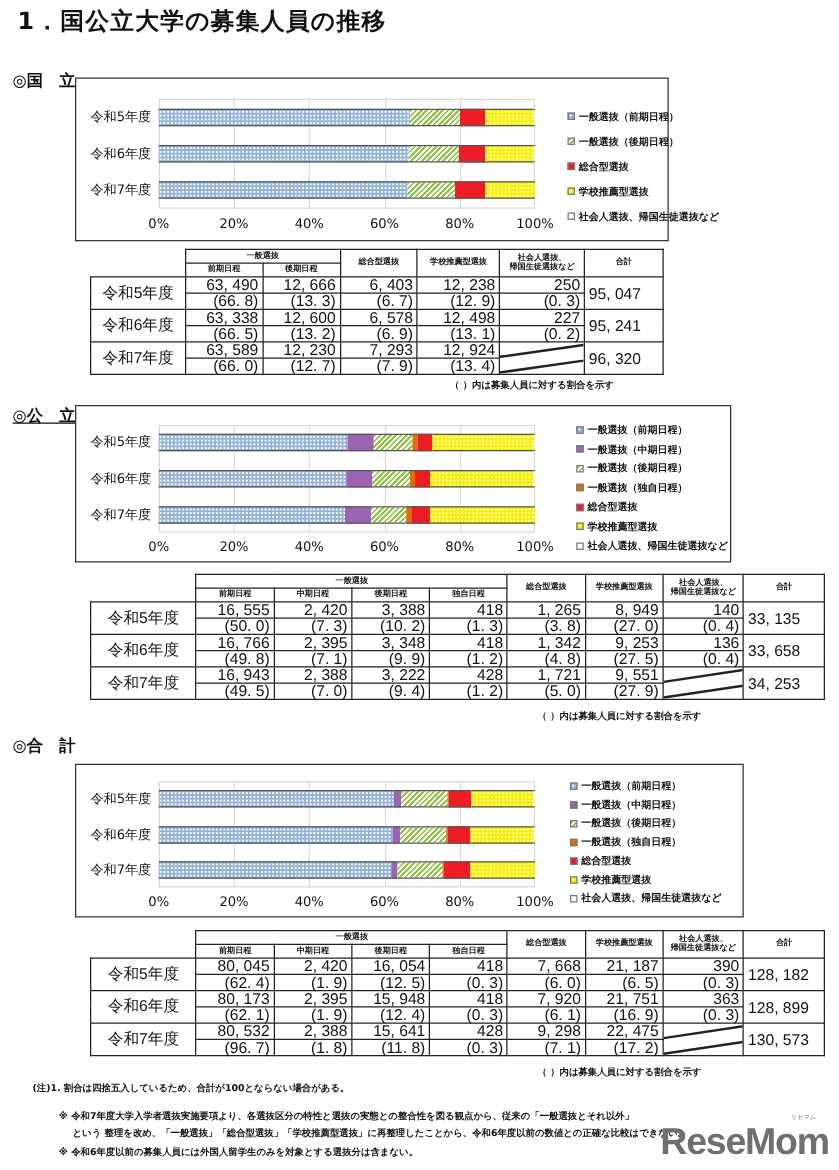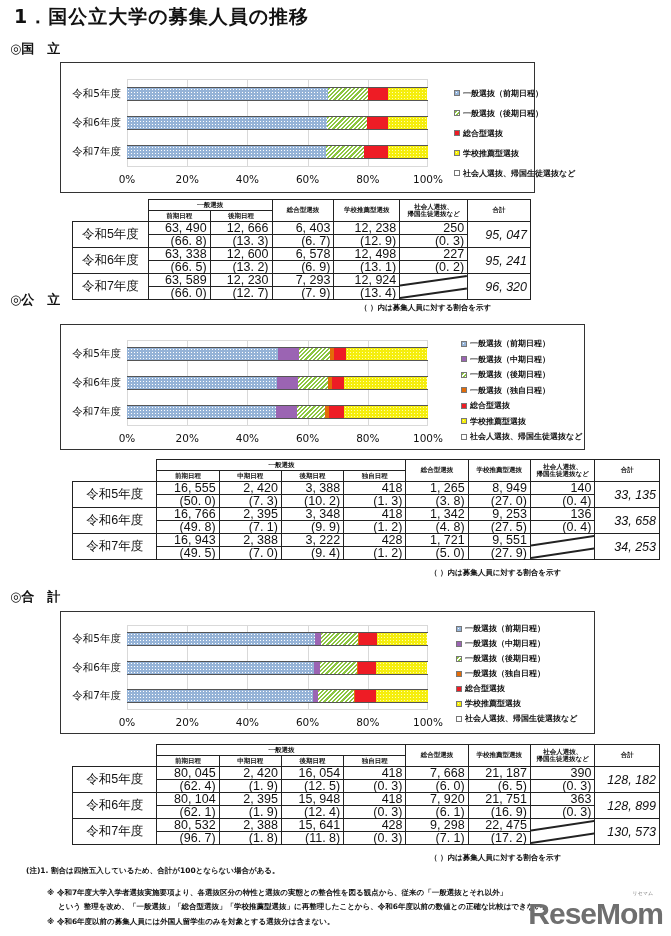--- a/index.html
+++ b/index.html
@@ -32,34 +32,34 @@
   .pat-yellow { background-color: #f5ee0c; background-image: radial-gradient(#fffbb0 0.6px, transparent 0.7px); background-size: 3px 3px; }
   .pat-white { background: #ffffff; }
 
   table.dt { position: absolute; border-collapse: collapse; font-family: "Liberation Sans", "DejaVu Sans", sans-serif; }
   table.dt td, table.dt th { border: 1px solid #222; padding: 0 3px; }
   table.dt th { font-size: 6.5px; font-weight: bold; text-align: center; height: 11px; line-height: 1; }
   table.dt th.blank { border: none; }
   table.dt td.yr { font-size: 12.5px; text-align: center; border: 1.5px solid #222; width: 76px; }
   table.dt td.num { font-size: 12.5px; text-align: right; height: 13px; line-height: 12px; border-bottom: 1px solid #222; border-top: none; }
   table.dt td.pct { font-size: 12.5px; text-align: right; height: 13px; line-height: 12px; border-top: 1px solid #222; }
-  table.dt td.total { font-size: 12.5px; text-align: right; font-style: italic; }
+  table.dt td.total { font-size: 12.5px; text-align: left; }
   table.dt td.slash { position: relative; }
   .diag { position: absolute; left: 0; top: 0; width: 100%; height: 100%; }
   .tnote { font-size: 7.5px; font-weight: bold; }
   .foot { font-size: 7.5px; font-weight: bold; }
   .watermark { right: 8px; top: 897px; font-size: 30px; font-weight: bold; color: #6f6f6f; letter-spacing: -1px; font-family: "Liberation Sans", sans-serif; }
   .wm-small { right: 18px; top: 890px; font-size: 5px; color: #777; }
 </style>
 </head>
 <body>
 
 <div class="abs title">1．国公立大学の募集人員の推移</div>
 
-<div class="abs section" style="top:40px;">◎国　立</div>
+<div class="abs section" style="top:56px;">◎国　立</div>
 
 <div class="chartbox" style="left:60px; top:62px; width:475px; height:131px;">
   <div class="plot" id="plot-nat" style="left:66px; top:16px; width:301px; height:88px;">
       <div class="gridline" style="left: 60.2px;"></div>
       <div class="gridline" style="left: 120.4px;"></div>
       <div class="gridline" style="left: 180.6px;"></div>
       <div class="gridline" style="left: 240.8px;"></div>
       <div class="plotborder"></div>
       <div class="bar" style="top: 7.66667px;">
         <div class="seg pat-blue" style="width: 66.8%;"></div>
@@ -184,21 +184,21 @@
       <tr>
         <td class="pct">(66. 0)</td>
         <td class="pct">(12. 7)</td>
         <td class="pct">(7. 9)</td>
         <td class="pct">(13. 4)</td>
       </tr>
     </tbody>
 </table>
 <div class="abs tnote" style="left:360px; top:303px;">（ ）内は募集人員に対する割合を示す</div>
 
-<div class="abs section" style="top:291px;">◎公　立</div>
+<div class="abs section" style="top:324px;text-decoration:underline;">◎公　立</div>
 
 <div class="chartbox" style="left:60px; top:324px; width:525px; height:126px;">
   <div class="plot" id="plot-pub" style="left:66px; top:15px; width:301px; height:86px;">
       <div class="gridline" style="left: 60.2px;"></div>
       <div class="gridline" style="left: 120.4px;"></div>
       <div class="gridline" style="left: 180.6px;"></div>
       <div class="gridline" style="left: 240.8px;"></div>
       <div class="plotborder"></div>
       <div class="bar" style="top: 7.33333px;">
         <div class="seg pat-blue" style="width: 50%;"></div>
@@ -472,21 +472,21 @@
         <td class="pct">(62. 4)</td>
         <td class="pct">(1. 9)</td>
         <td class="pct">(12. 5)</td>
         <td class="pct">(0. 3)</td>
         <td class="pct">(6. 0)</td>
         <td class="pct">(6. 5)</td>
         <td class="pct">(0. 3)</td>
       </tr>
       <tr>
         <td class="yr" rowspan="2">令和6年度</td>
-        <td class="num">80, 104</td>
+        <td class="num">80, 173</td>
         <td class="num">2, 395</td>
         <td class="num">15, 948</td>
         <td class="num">418</td>
         <td class="num">7, 920</td>
         <td class="num">21, 751</td>
         <td class="num">363</td>
         <td class="total" rowspan="2">128, 899</td>
       </tr>
       <tr>
         <td class="pct">(62. 1)</td>

